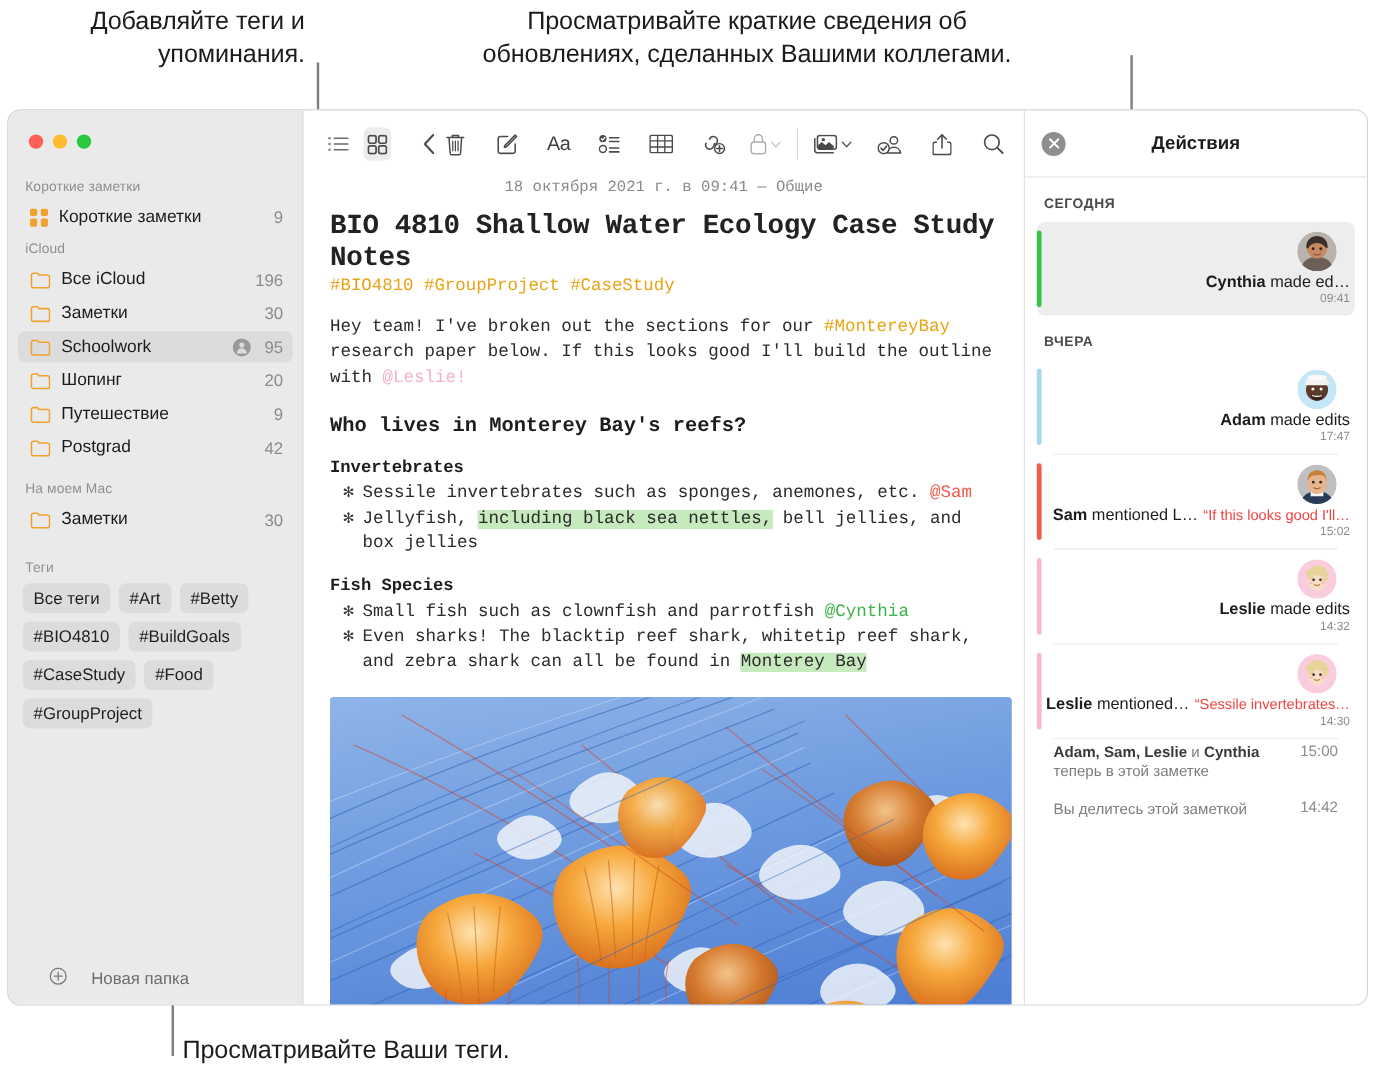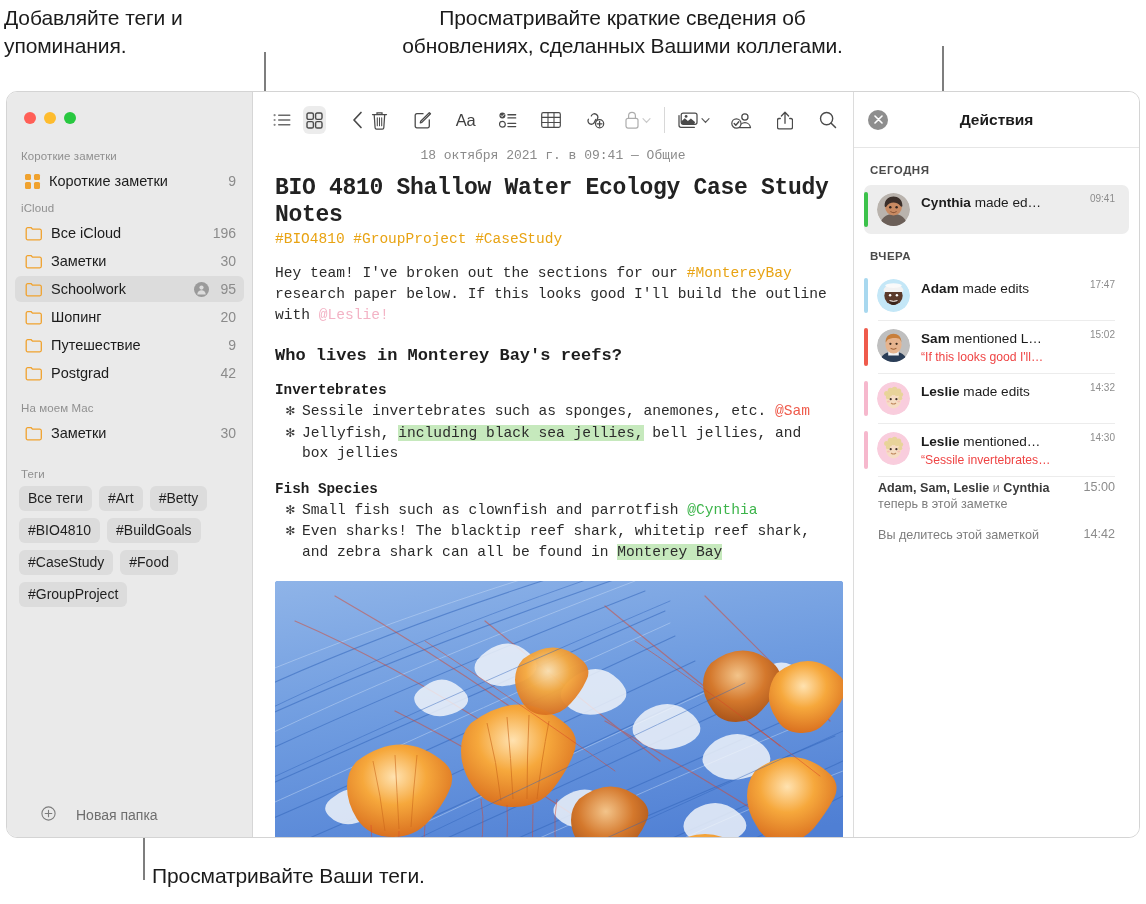--- a/index.html
+++ b/index.html
@@ -12,21 +12,21 @@
 
   
   .callout {
     position: absolute;
     color: #1b1b1b;
     font-size: 21px;
     line-height: 28px;
     white-space: pre-line;
     letter-spacing: -0.1px;
   }
-  #callout-tags      { left: 4px;  top: 4px;  width: 250px; text-align: left; }
+  #callout-tags      { left: 4px;  top: 4px;  width: 250px; text-align: right; }
   #callout-activity  { left: 300px; top: 4px; width: 645px; text-align: center; }
   #callout-viewtags  { left: 152px; top: 862px; width: 500px; text-align: left; }
 
   .lead-line {
     position: absolute;
     background: #7e7e7e;
     width: 2px;
   }
   .lead-tick {
     position: absolute;
@@ -215,26 +215,27 @@
   #activity-title { flex: 1; text-align: center; font-size: 15.5px;
                     font-weight: bold; color: #1c1c1c; padding-right: 34px; }
 
   #activity-list { flex: 1 1 auto; overflow: hidden; padding: 0 0 0 0; }
   .act-group-label {
     font-size: 11.5px; font-weight: bold; color: #4a4a4a;
     letter-spacing: 0.5px;
     padding: 16px 0 9px 16px;
   }
   .act-item {
-    display: flex; align-items: flex-start;
-    padding: 8px 14px 8px 0;
+    display: flex; align-items: flex-end;
+    padding: 8px 4px 8px 0;
     margin: 0 10px;
     position: relative;
     border-radius: 7px;
     min-height: 49px;
+    flex-direction: column;
   }
   .act-item.highlight { background: #ededed; }
   .act-item .act-bar {
     position: absolute; left: 0; top: 7px; bottom: 7px;
     width: 3.5px; border-radius: 2px;
   }
   .act-avatar {
     width: 33px; height: 33px; border-radius: 50%;
     margin-left: 13px; margin-right: 11px;
     flex: 0 0 33px; overflow: hidden;
@@ -542,21 +543,21 @@
       </div>
 
       <div id="note-h2">Who lives in Monterey Bay's reefs?</div>
 
       <div class="sub-head">Invertebrates</div>
       <ul class="bullet-list">
         <li>
           <span class="ast">✻</span><span>Sessile invertebrates such as sponges, anemones, etc. </span><span class="mention-red">@Sam</span>
         </li>
         <li>
-          <span class="ast">✻</span><span>Jellyfish, </span><span class="hl-green">including black sea jellies,</span><span> bell jellies, and box jellies</span>
+          <span class="ast">✻</span><span>Jellyfish, </span><span class="hl-green">including black sea nettles,</span><span> bell jellies, and box jellies</span>
         </li>
       </ul>
 
       <div class="sub-head">Fish Species</div>
       <ul class="bullet-list">
         <li>
           <span class="ast">✻</span><span>Small fish such as clownfish and parrotfish </span><span class="mention-green">@Cynthia</span>
         </li>
         <li>
           <span class="ast">✻</span><span>Even sharks! The blacktip reef shark, whitetip reef shark, and zebra shark can all be found in </span><span class="hl-green">Monterey Bay</span>

